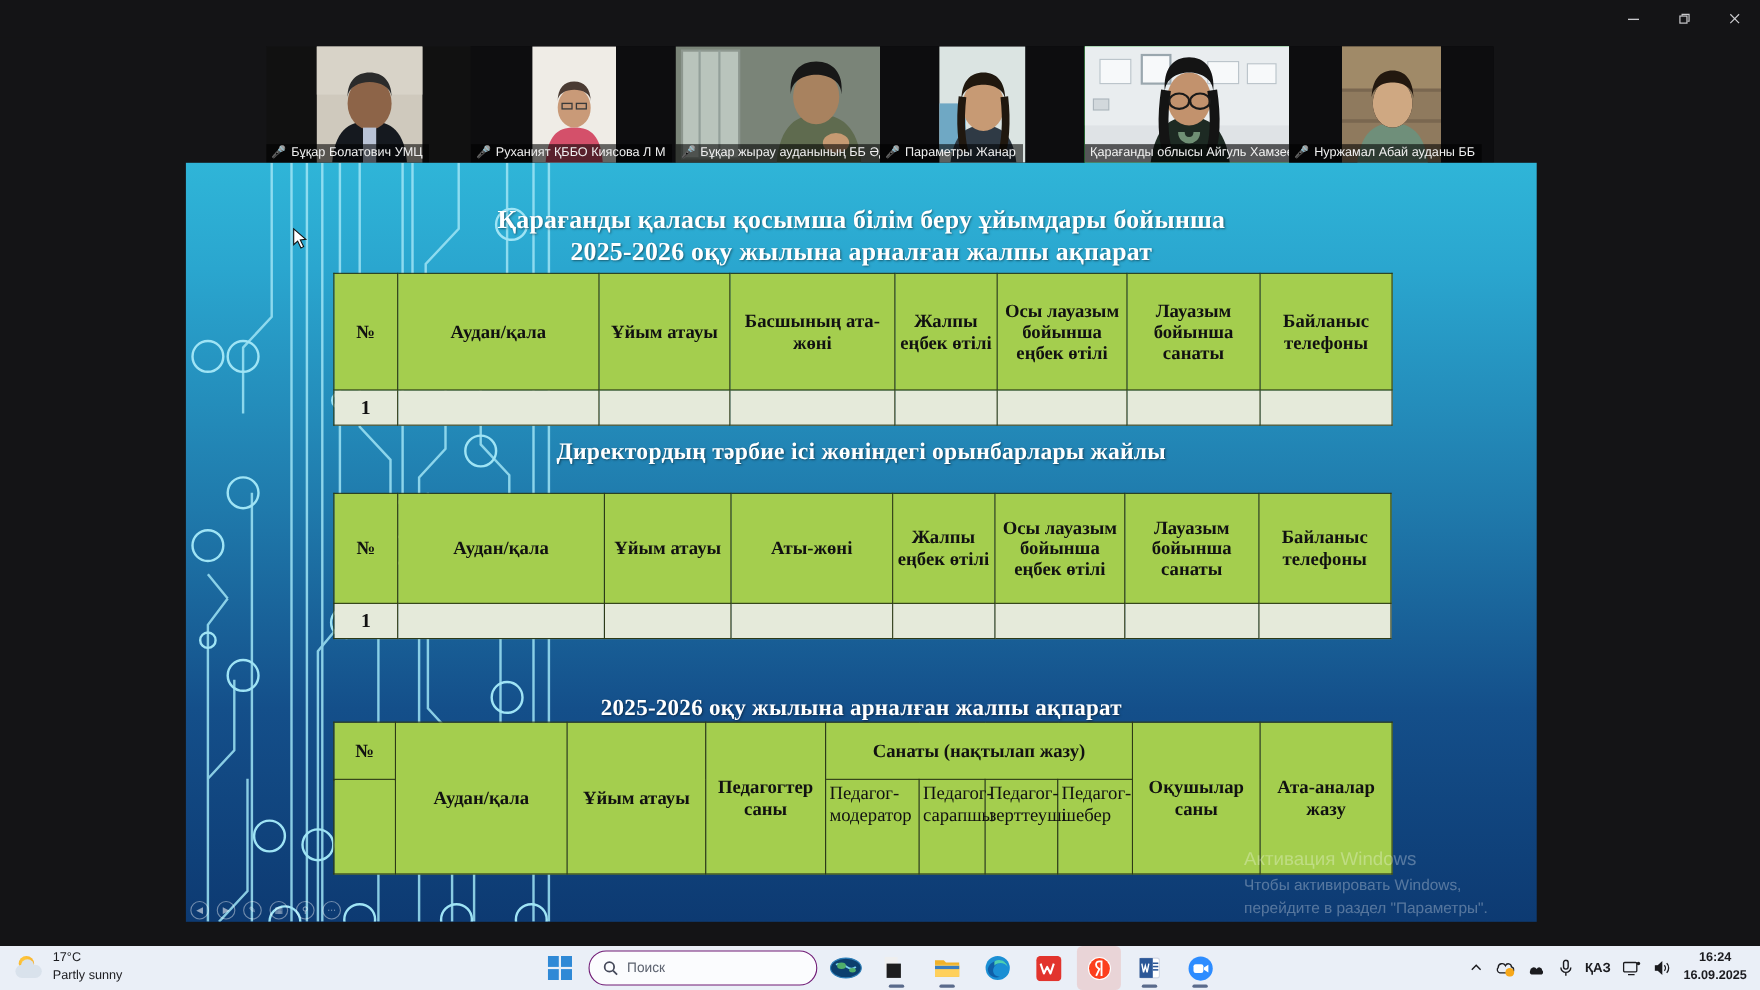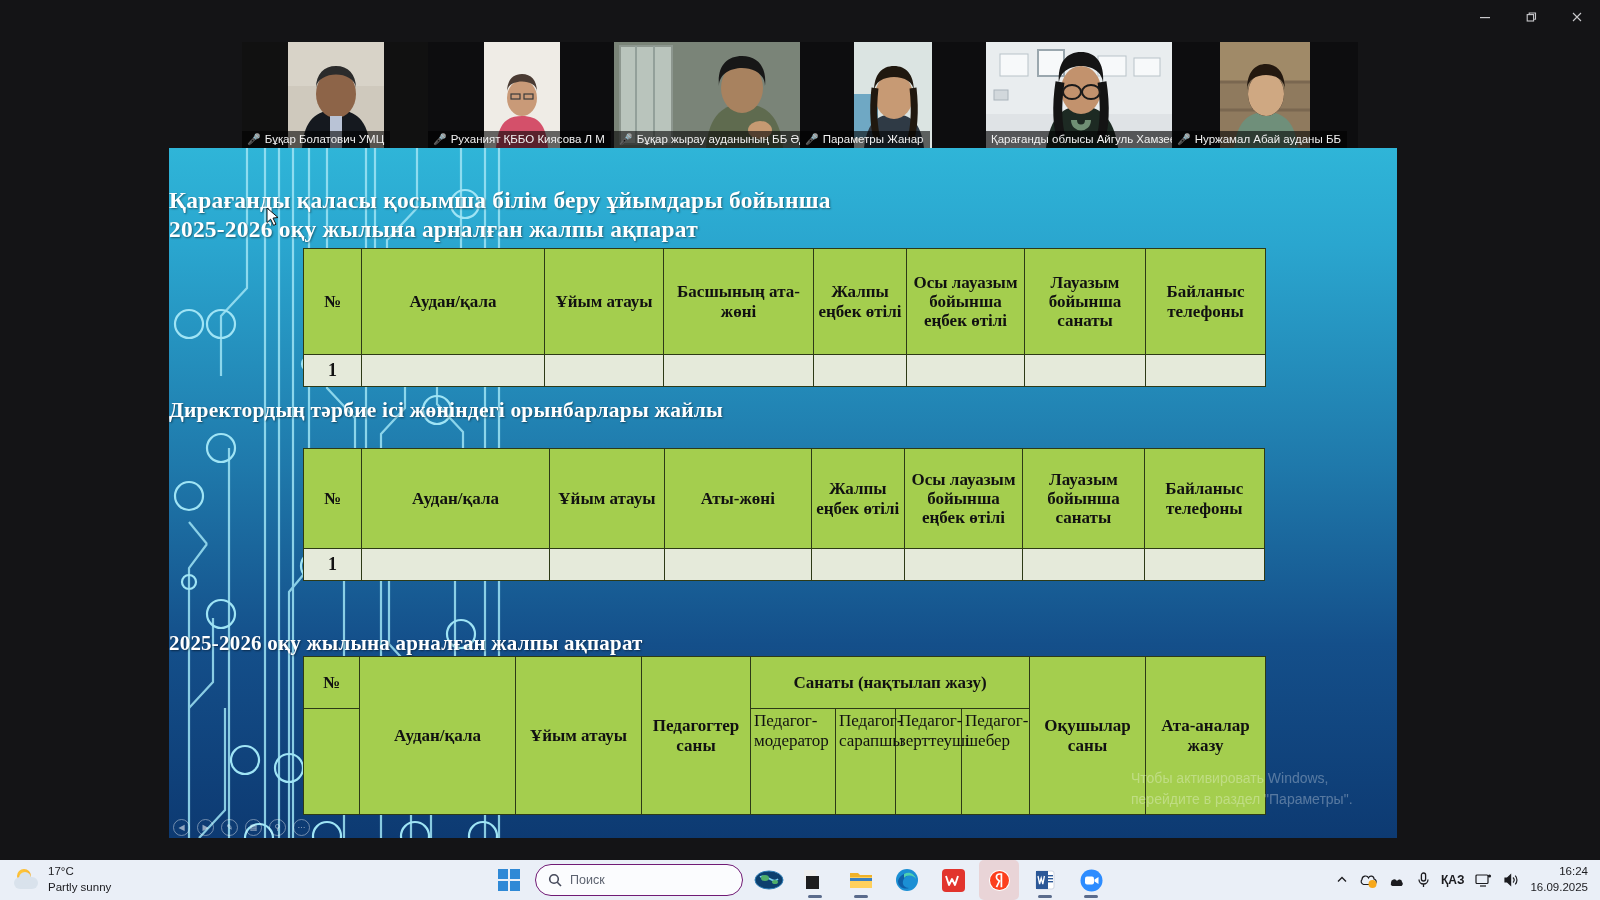--- a/index.html
+++ b/index.html
@@ -68,21 +68,21 @@
     position: absolute;
     left: 169px; top: 148px; width: 1228px; height: 690px;
     background: linear-gradient(180deg,#2fb5d8 0%, #2aa6cf 14%, #1f79ab 46%, #144f8a 72%, #0d3a72 100%);
     overflow: hidden;
   }
   #circuit { position:absolute; inset:0; }
 
   .slide-title {
     position: absolute;
     left: 0; right: 0;
-    text-align: left;
+    text-align: center;
     color: #ffffff;
     font-family: "Liberation Serif", serif;
     font-weight: bold;
     text-shadow: 1px 1px 2px rgba(0,0,0,0.45);
     letter-spacing: .2px;
     line-height: 1.22;
   }
   #title-1 { top: 38px;  font-size: 23.5px; }
   #title-2 { top: 249px; font-size: 21.5px; }
   #title-3 { top: 483px; font-size: 21px; }
@@ -198,21 +198,21 @@
     background: #fbfcfe; border: 1px solid #701a75; border-radius: 16px;
     display: flex; align-items: center; gap: 8px; padding: 12px 12px;
     font-size: 12.5px; color: #5d6370;
   }
 
   #tb-right {
     margin-left: auto; display: flex; align-items: center; gap: 11px;
     padding-right: 12px; color: #1b1b1f;
   }
   .tray { display: flex; align-items: center; justify-content: center; }
-  #clock { font-size: 11.5px; text-align: right; line-height: 1.35; color:#1b1b1f; }
+  #clock { font-size: 11.5px; text-align: center; line-height: 1.35; color:#1b1b1f;font-weight:bold; }
   #lang { font-size: 12px; font-weight: bold; }
 
   
   #cursor { position:absolute; left: 266px; top: 207px; pointer-events:none; }
 </style>
 </head>
 <body>
 
 <div id="app">
 
@@ -513,32 +513,33 @@
         <tr>
           <th rowspan="2" style="height:36px">№</th>
           <th rowspan="3">Аудан/қала</th>
           <th rowspan="3">Ұйым атауы</th>
           <th rowspan="3">Педагогтер саны</th>
           <th colspan="4" style="height:52px">Санаты (нақтылап жазу)</th>
           <th rowspan="3">Оқушылар саны</th>
           <th rowspan="3">Ата-аналар жазу</th>
         </tr>
         <tr>
-          <th class="sub" rowspan="2" style="height:106px">Педагог-модератор</th>
+          <th class="sub" rowspan="2" style="height:86px">Педагог-модератор</th>
           <th class="sub" rowspan="2">Педагог-сарапшы</th>
           <th class="sub" rowspan="2">Педагог-зерттеуші</th>
           <th class="sub" rowspan="2">Педагог-шебер</th>
         </tr>
         <tr>
           <th style="height:22px"></th>
         </tr>
       </thead>
     </table>
 
     <div id="watermark">
+      <div class="wm-big">Активация Windows</div>
       <div>Чтобы активировать Windows, перейдите в раздел "Параметры".</div>
     </div>
 
     <div id="slide-nav">
       <div class="navbtn">◀</div>
       <div class="navbtn">▶</div>
       <div class="navbtn">✎</div>
       <div class="navbtn">▦</div>
       <div class="navbtn">⚲</div>
       <div class="navbtn">⋯</div>

